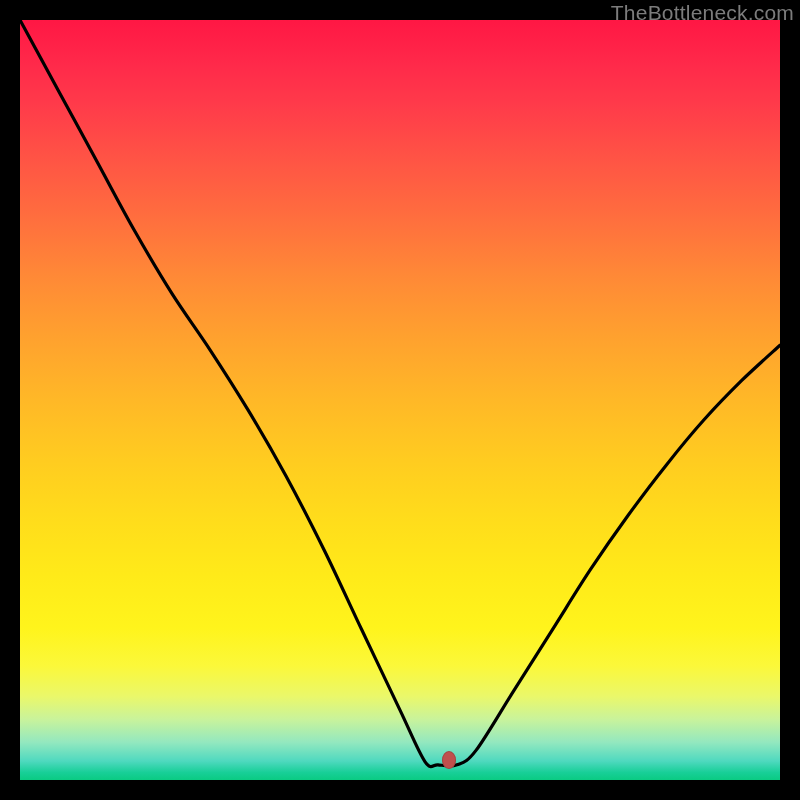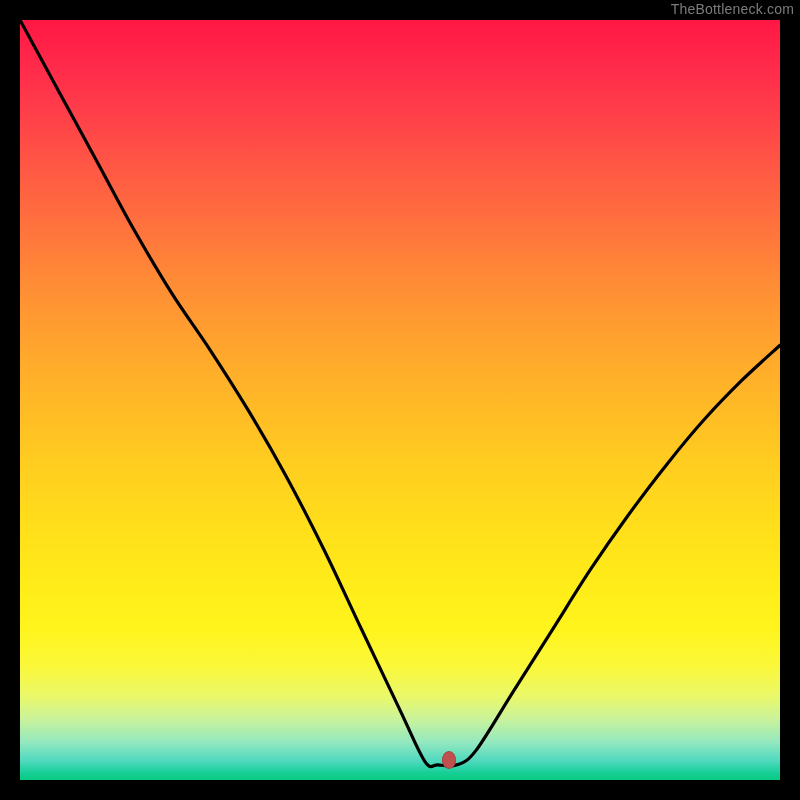--- a/index.html
+++ b/index.html
@@ -62,21 +62,21 @@
     height: 18px;
     border-radius: 7px / 9px;
     background: #c0504d;
     box-shadow: 0 0 0 1px rgba(0,0,0,0.15) inset;
   }
   .watermark {
     position: absolute;
     top: 1px;
     right: 6px;
     color: #7c7c7c;
-    font-size: 14px;
+    font-size: 21px;
     letter-spacing: 0.2px;
     user-select: none;
     z-index: 5;
   }
 </style>
 </head>
 <body>
 
 <div class="watermark">TheBottleneck.com</div>
 

